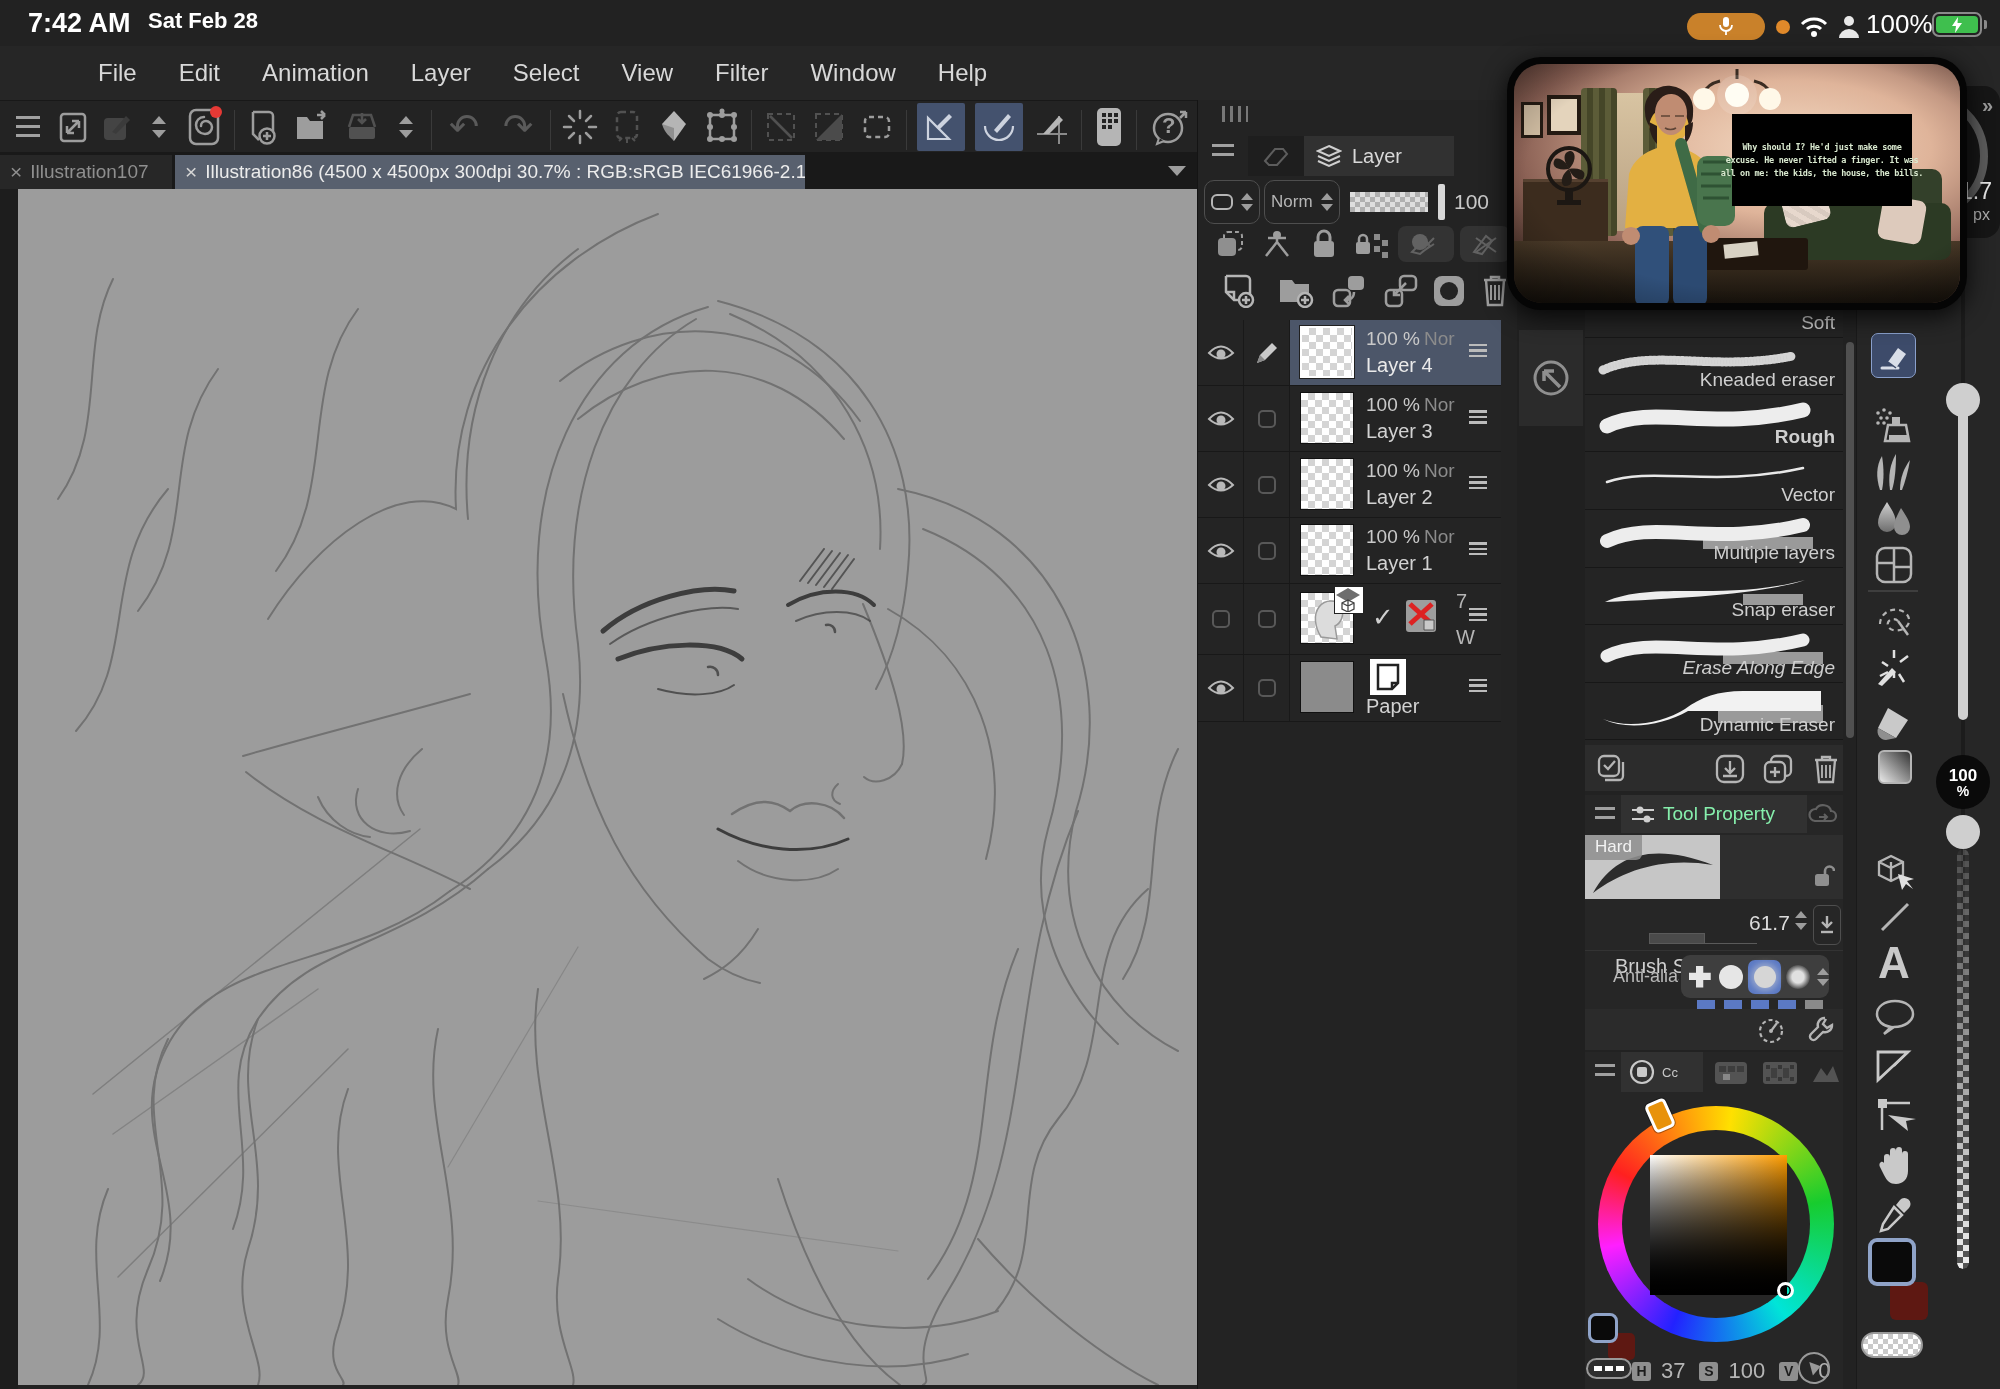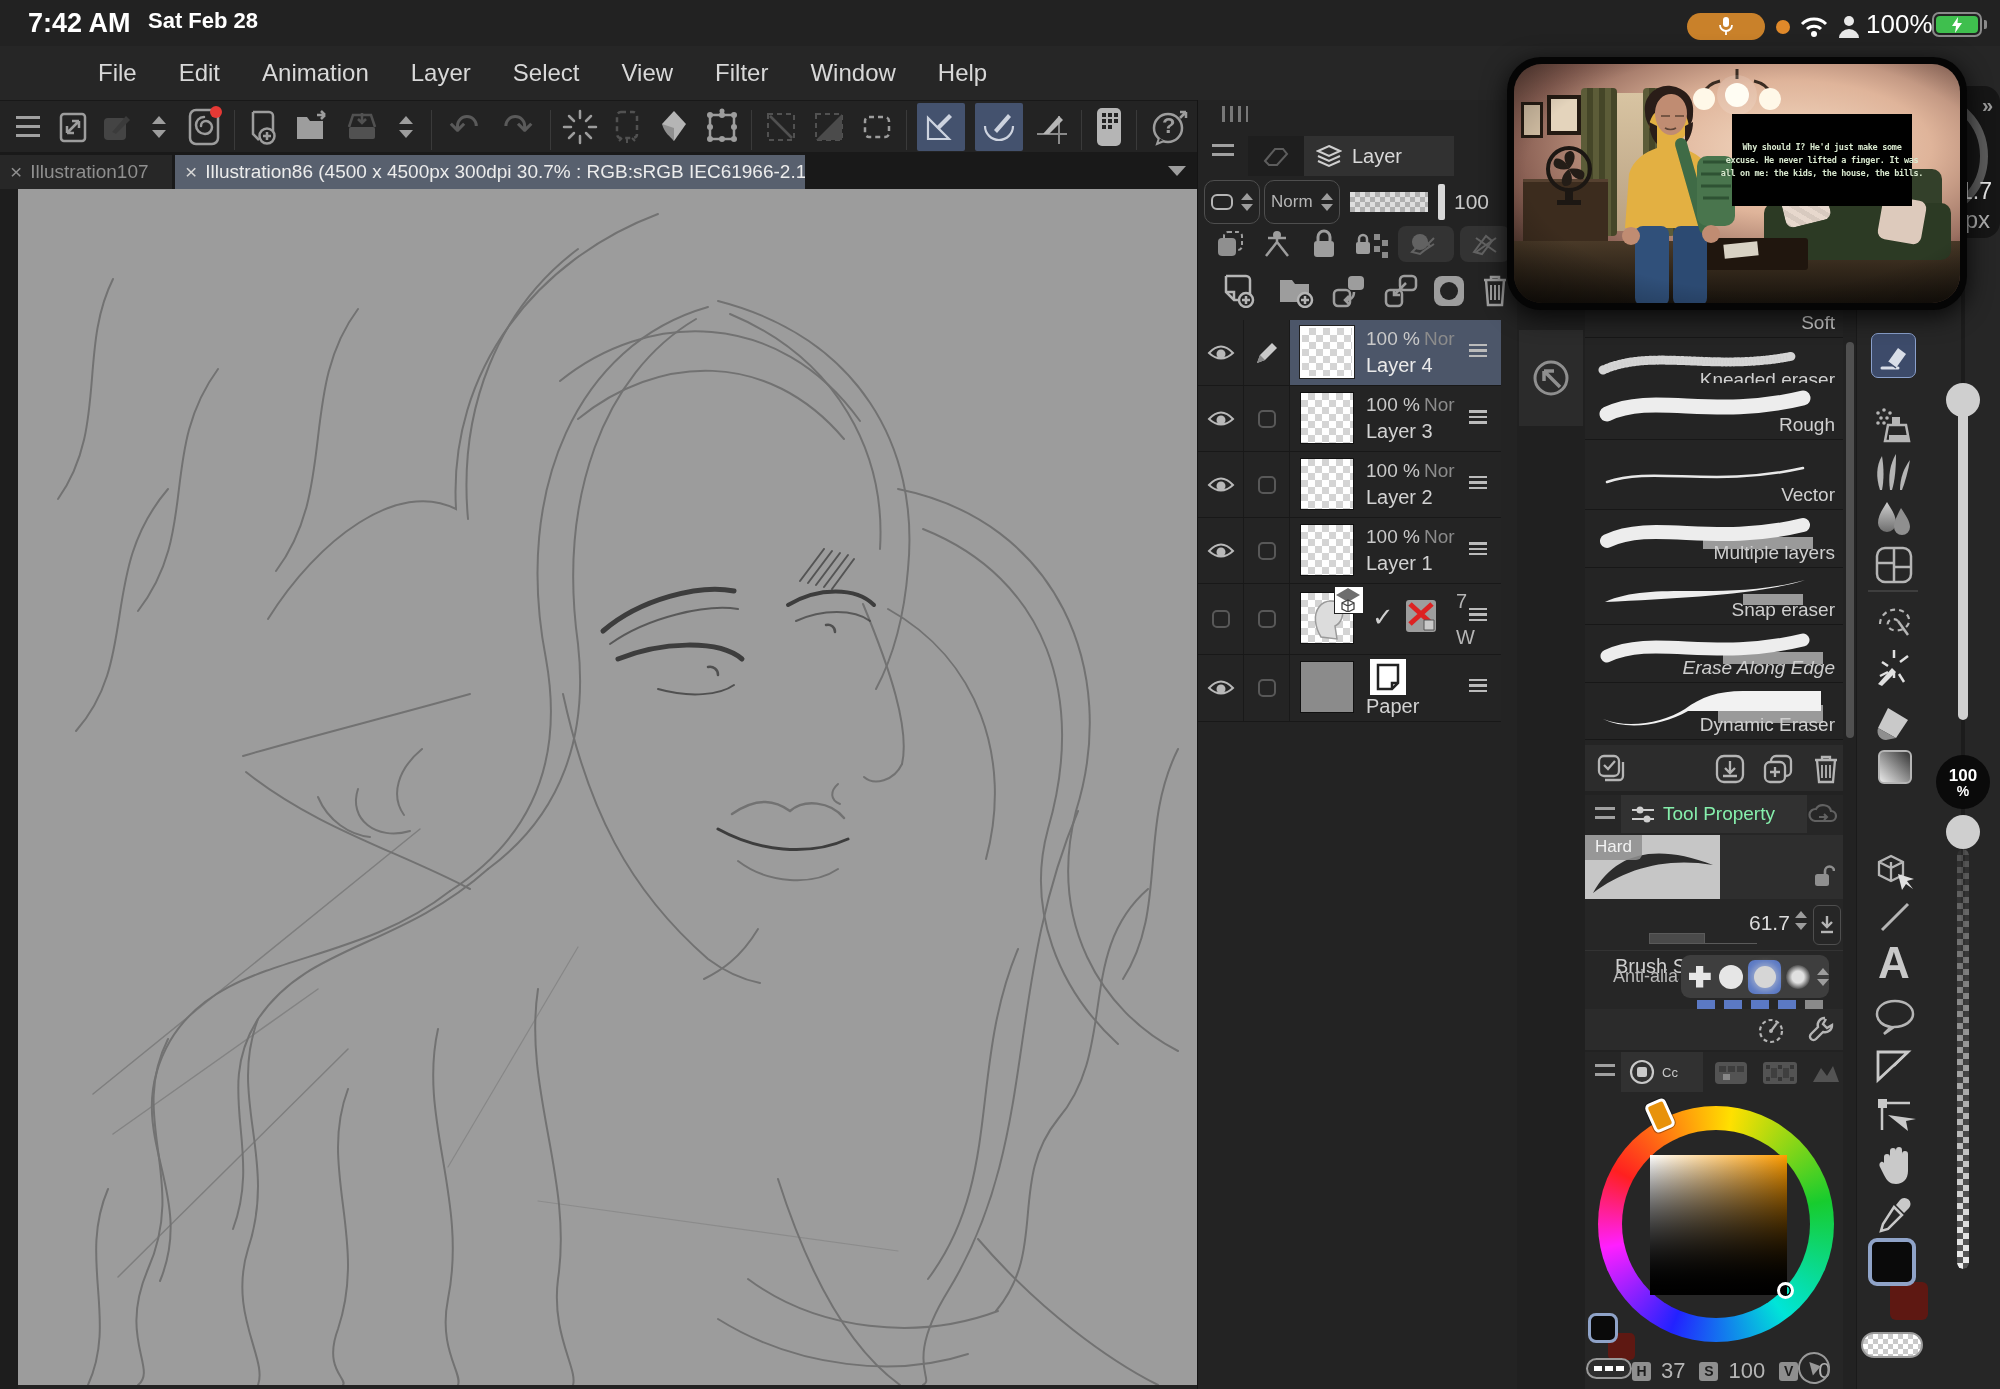--- a/index.html
+++ b/index.html
@@ -567,21 +567,21 @@
     <div class="brow" style="left:0;top:0;width:258px;height:43px;">
       <span class="blabel">Soft</span>
     </div>
     <div class="brow" style="left:0;top:43px;width:258px;height:57px;">
       <svg width="240" height="38" viewBox="0 0 240 38" style="margin:4px 0 0 8px;">
           <path d="M10,28 C60,6 120,30 200,14" stroke="#e8e8e8" stroke-width="9" fill="none" stroke-linecap="round" stroke-dasharray="1.5 2.5" opacity="0.9"></path>
           <path d="M14,26 C62,10 118,28 196,15" stroke="#cfcfcf" stroke-width="4" fill="none" stroke-dasharray="1 2"></path>
         </svg>
       <span class="blabel">Kneaded eraser</span>
     </div>
-    <div class="brow" style="left:0;top:88px;width:258px;height:57px;">
+    <div class="brow" style="left:0;top:100px;width:258px;height:57px;font-weight:bold;">
       <svg width="240" height="40" viewBox="0 0 240 40" style="margin:3px 0 0 8px;">
           <path d="M14,28 C60,6 120,34 210,12" stroke="#ededed" stroke-width="15" fill="none" stroke-linecap="round"></path>
         </svg>
       <span class="blabel">Rough</span>
     </div>
     <div class="brow" style="left:0;top:157px;width:258px;height:58px;">
       <svg width="240" height="40" viewBox="0 0 240 40" style="margin:4px 0 0 8px;">
           <path d="M14,26 C60,10 120,32 210,12" stroke="#e8e8e8" stroke-width="2.5" fill="none" stroke-linecap="round"></path>
         </svg>
       <span class="blabel">Vector</span>
@@ -898,21 +898,21 @@
     <span style="color:#fff;font-size:17px;font-weight:bold;">100</span>
     <span style="color:#fff;font-size:14px;font-weight:bold;">%</span>
   </div>
   <div class="abs" style="left:1946px;top:815px;width:34px;height:34px;border-radius:50%;background:#cfcfcf;"></div>
   <div class="abs" style="left:1957px;top:849px;width:12px;height:420px;border-radius:6px;background:conic-gradient(#efefef 25%,#555 0 50%,#efefef 0 75%,#555 0) 0 0/12px 12px;-webkit-mask-image:linear-gradient(to bottom,#0003,#000);mask-image:linear-gradient(to bottom,#0003,#000);"></div>
 
   <div class="abs" style="left:1928px;top:86px;width:72px;height:152px;background:#161616;border-radius:16px;overflow:hidden;z-index:5;">
     <div style="position:absolute;left:-68px;top:6px;width:128px;height:128px;border:8px solid #5c5c5c;border-radius:50%;"></div>
     <span style="position:absolute;right:7px;top:8px;color:#9a9a9a;font-size:20px;font-weight:bold;">»</span>
     <span style="position:absolute;right:8px;top:92px;color:#e8e8e8;font-size:23px;">1.7</span>
-    <span style="position:absolute;right:10px;top:120px;color:#b0b0b0;font-size:24px;">px</span>
+    <span style="position:absolute;right:10px;top:120px;color:#b0b0b0;font-size:16px;">px</span>
   </div>
 
   <div class="abs" style="left:1507px;top:57px;width:460px;height:253px;border-radius:34px;background:#050505;z-index:10;box-shadow:0 6px 24px #000c;overflow:hidden;">
     <div style="position:absolute;left:7px;top:7px;right:7px;bottom:7px;border-radius:28px;overflow:hidden;background:radial-gradient(ellipse 90% 80% at 62% 35%,#f3d9c2 0%,#dfb49a 35%,#8a6054 68%,#2a1c16 100%);">
 
       <div style="position:absolute;left:0;right:0;bottom:0;height:26%;background:linear-gradient(#4a3a28,#17120c);"></div>
 
       <svg style="position:absolute;left:50%;top:2%;transform:translateX(-50%);" width="110" height="46" viewBox="0 0 110 46">
           <path d="M55,0 v10 M38,12 C30,14 24,18 22,24 M72,12 C80,14 86,18 88,24" stroke="#3a2c22" stroke-width="3" fill="none"></path>
           <circle cx="22" cy="30" r="11" fill="#fff8e8"></circle>

